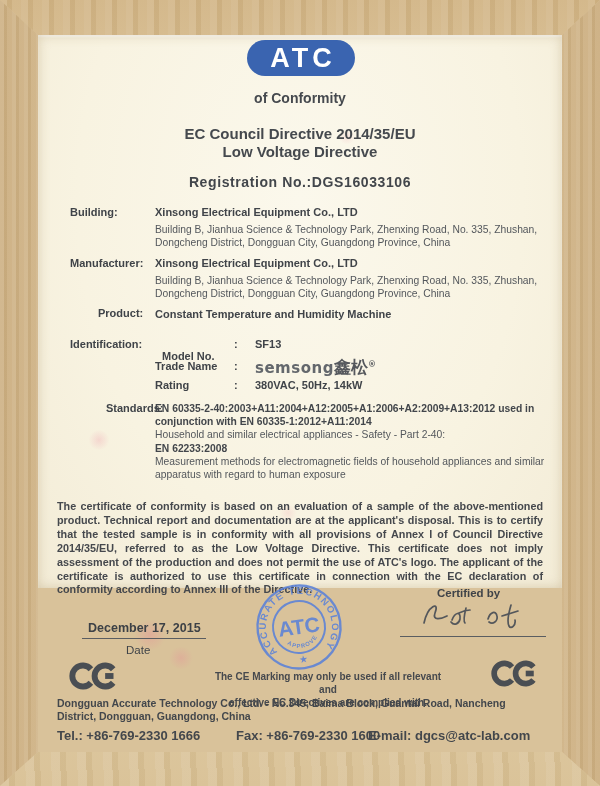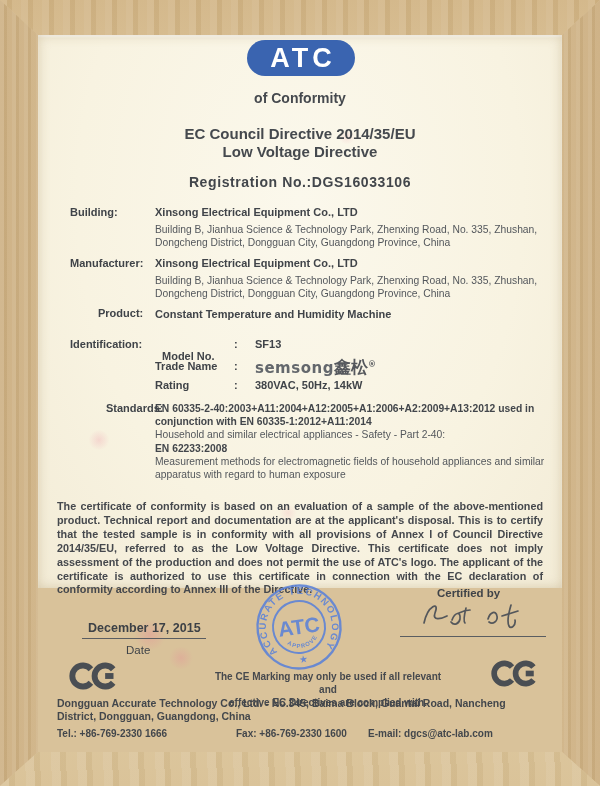--- a/index.html
+++ b/index.html
@@ -79,21 +79,21 @@
   .certby{left:399px;top:552px;font-size:11.5px;font-weight:bold;color:#3f4348;}
   .sig-line{left:362px;top:601px;width:146px;height:0;border-top:1.6px solid #5a5d61;}
   .date-val{left:50px;top:586px;font-size:12.5px;font-weight:bold;color:#3d4146;}
   .date-line{left:44px;top:603px;width:124px;height:0;border-top:1.6px solid #5a5d61;}
   .date-lab{left:88px;top:609px;font-size:11.5px;font-weight:normal;color:#3f4348;}
 
   
   .ce-note{left:147px;top:636px;width:230px;text-align:center;font-size:10px;font-weight:bold;
     line-height:12.8px;color:#46494e;margin-left:28px;}
   .company{left:19px;top:662px;width:486px;font-size:10.5px;font-weight:bold;line-height:12.8px;color:#43474c;}
-  .contact{top:693px;font-size:10px;font-weight:bold;color:#43474c;}
+  .contact{top:693px;font-size:13px;font-weight:bold;color:#43474c;}
   .tel{left:19px;} .fax{left:198px;} .email{left:330px;}
 </style>
 </head>
 <body>
 
 <div class="stage">
 
   <div class="wood wood-top"></div>
   <div class="wood wood-left"></div>
   <div class="wood wood-right"></div>

